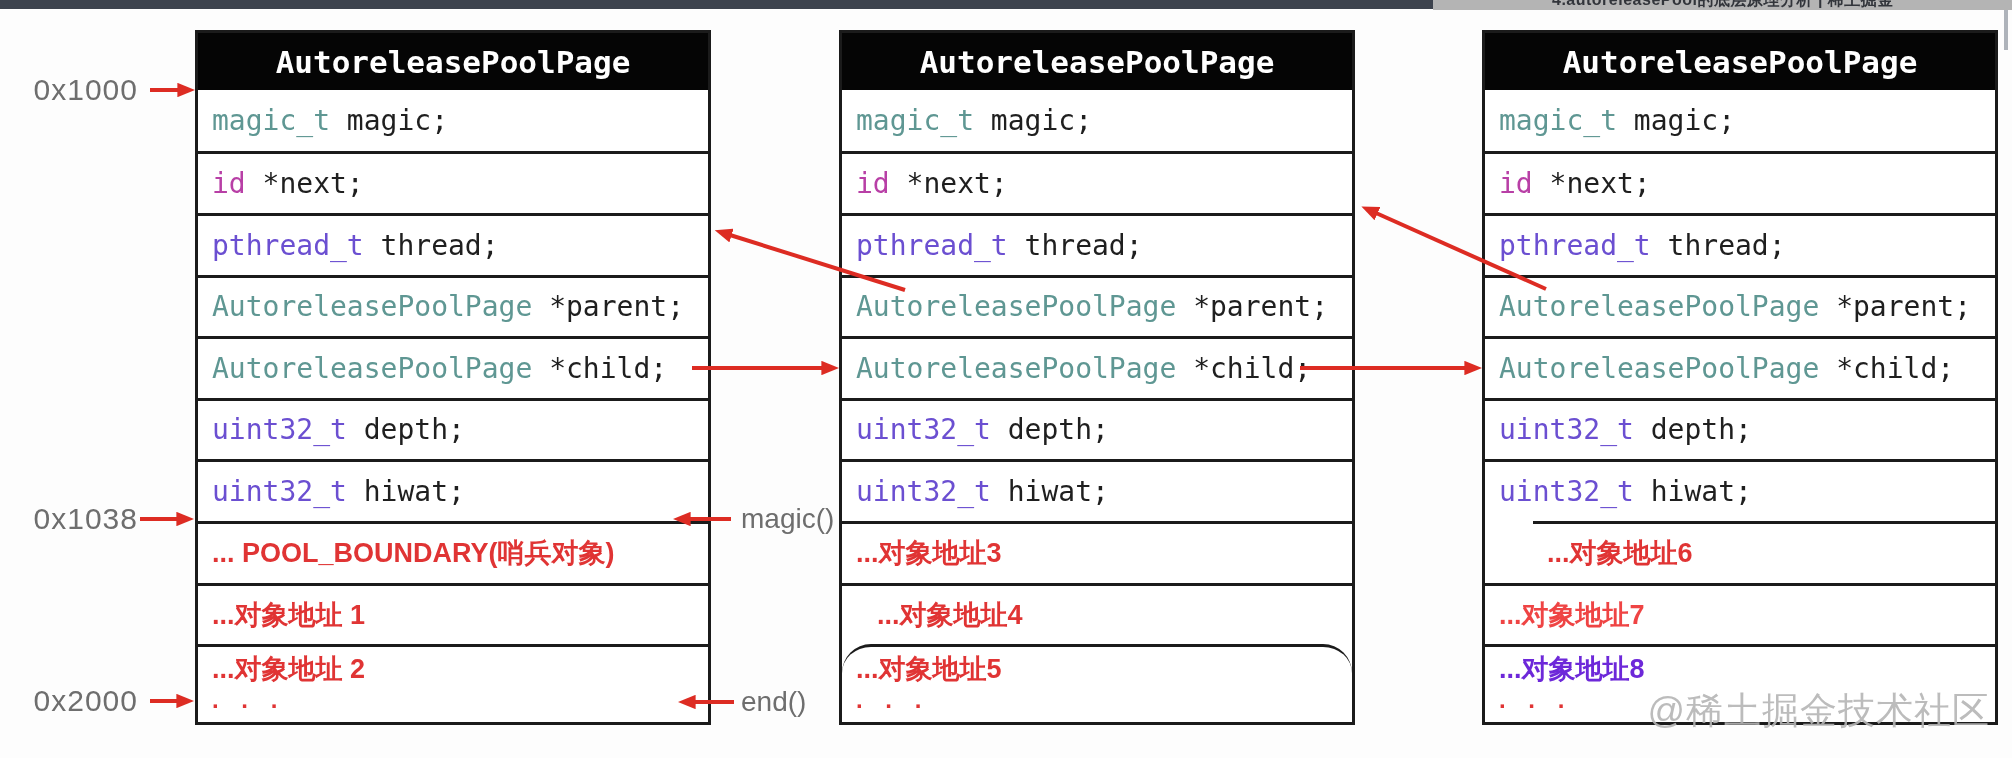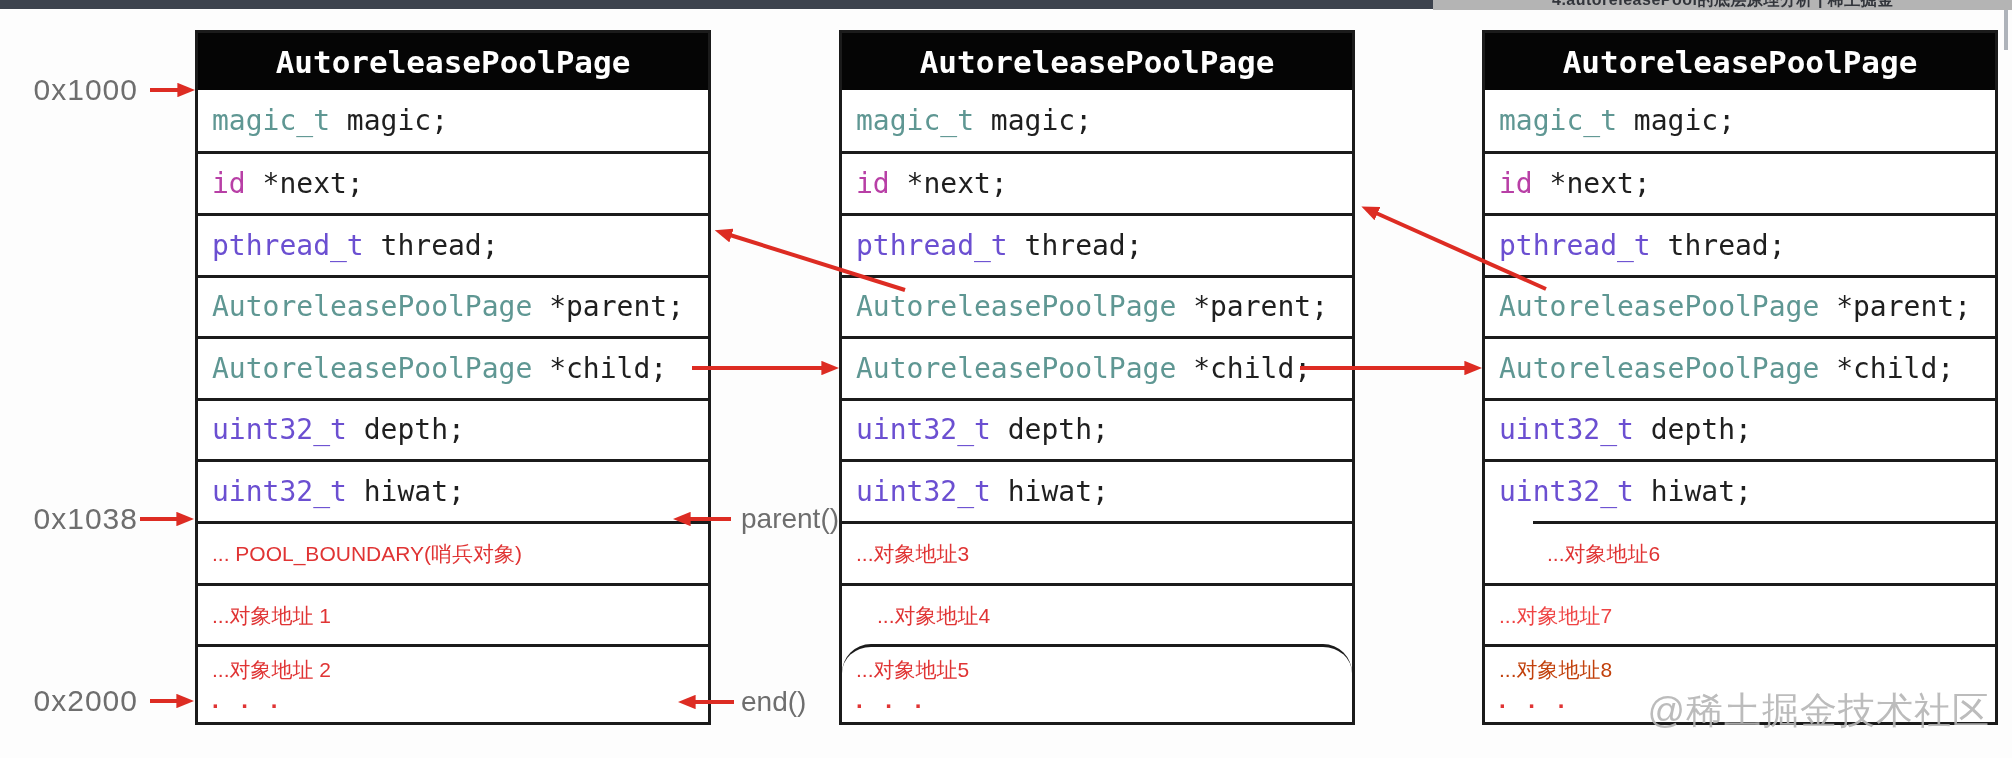--- a/index.html
+++ b/index.html
@@ -52,21 +52,21 @@
   }
   .row.first{border-top:none;}
   .row .line{white-space:nowrap;}
   .row.code .line{
     font-family:"DejaVu Sans Mono", monospace;
     font-size:28px;line-height:32px;color:var(--plain);
   }
   .row.red{justify-content:center;}
   .row.red .line{
     font-family:"Liberation Sans", sans-serif;
-    font-size:21px;line-height:31px;font-weight:400;
+    font-size:27px;line-height:31px;font-weight:700;
     color:var(--red);
   }
   .row.red.twoline{justify-content:space-evenly;padding-top:4px;padding-bottom:8px;}
   .row.red .line.dots{
     font-weight:bold;letter-spacing:8px;font-size:24px;line-height:22px;
   }
   
   .addr-label{
     position:absolute;left:0;width:138px;height:36px;
     text-align:right;line-height:36px;
@@ -98,21 +98,21 @@
   <div class="topbar-dark"></div>
   <div class="topbar-light">
     <span class="topbar-title">4.autoreleasePool的底层原理分析 | 稀土掘金</span>
   </div>
   <div class="scrollbar-line"></div>
 
   <div class="addr-label" style="top:72px;">0x1000</div>
   <div class="addr-label" style="top:501px;">0x1038</div>
   <div class="addr-label" style="top:683px;">0x2000</div>
 
-  <div class="ptr-label" style="top:501px;">parent()</div>
+  <div class="ptr-label" style="top:501px;">magic()</div>
   <div class="ptr-label" style="top:684px;">end()</div>
 
   <div class="struct-table" style="left:195px;">
     <div class="tbl-title">AutoreleasePoolPage</div>
   <div class="row code first" style="height: 61px;">
         <div class="line"><span style="color: rgb(95, 151, 147);">magic_t</span><span style="color: rgb(31, 31, 31);"> magic;</span></div>
       </div>
       <div class="row code" style="height: 62px;">
         <div class="line"><span style="color: rgb(184, 63, 166);">id</span><span style="color: rgb(31, 31, 31);"> *next;</span></div>
       </div>
@@ -199,21 +199,21 @@
       <div class="row code" style="height: 62px;">
         <div class="line"><span style="color: rgb(107, 79, 209);">uint32_t</span><span style="color: rgb(31, 31, 31);"> hiwat;</span></div>
       </div>
       <div class="row red" style="height: 62px; margin-left: 48px;">
         <div class="line"><span style="color: rgb(224, 52, 52);">...对象地址6</span></div>
       </div>
       <div class="row red" style="height: 61px;">
         <div class="line"><span style="color: #ef4444;">...对象地址7</span></div>
       </div>
       <div class="row red twoline" style="height: 78px;">
-        <div class="line"><span style="color: #c2410c;">...对象地址8</span></div>
+        <div class="line"><span style="color: #6d28d9;">...对象地址8</span></div>
         <div class="line dots"><span style="color: rgb(224, 52, 52);">. . .</span></div>
       </div>
     </div>
 
   <svg id="arrows" width="2012" height="758" viewBox="0 0 2012 758">
     <defs>
       <marker id="ah" markerWidth="4.5" markerHeight="3.6" refX="0.4" refY="1.8" orient="auto" markerUnits="strokeWidth">
         <path class="arrowhead" d="M0,0 L4.4,1.8 L0,3.6 Z"></path>
       </marker>
     </defs>

